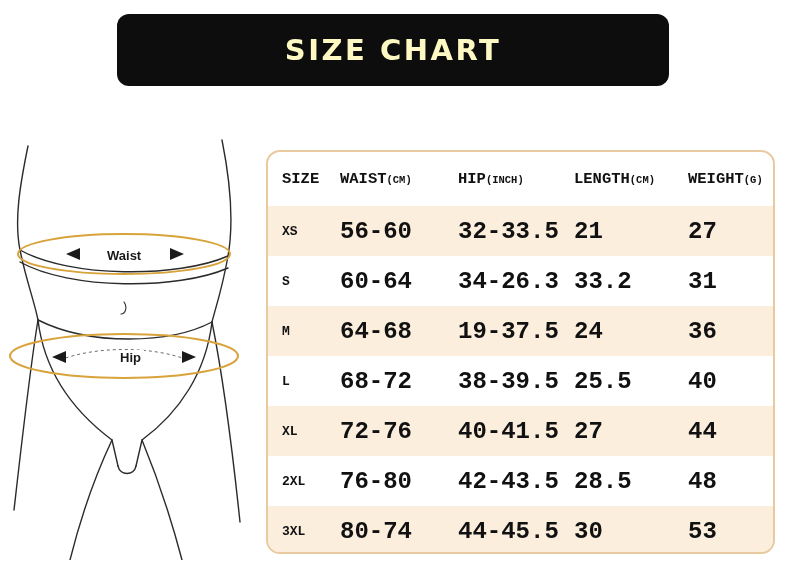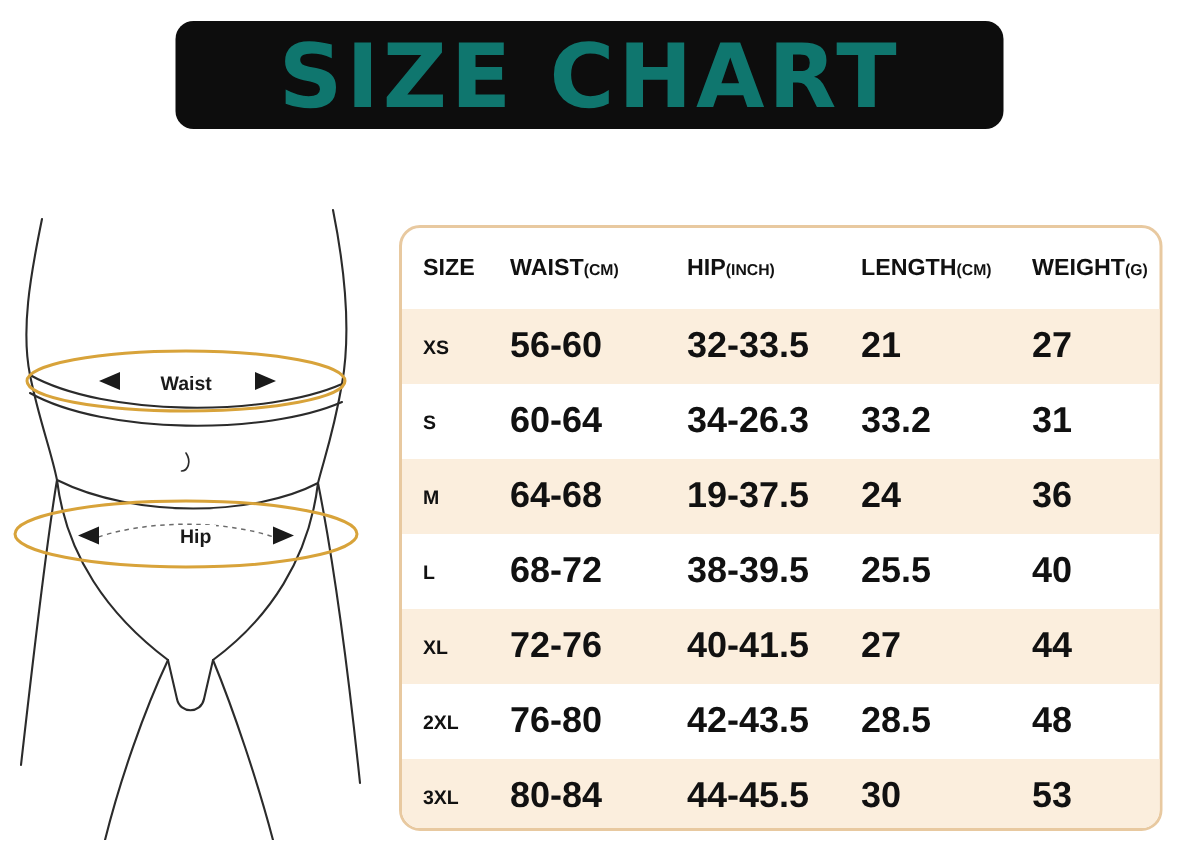--- a/index.html
+++ b/index.html
@@ -28,22 +28,22 @@
     top: 14px;
     width: 552px;
     height: 72px;
     background: #0d0d0d;
     border-radius: 12px;
     display: flex;
     align-items: center;
     justify-content: center;
   }
   .title-text {
-    color: #0f766e;
-    font-size: 59px;
+    color: #fef9c3;
+    font-size: 29px;
     font-weight: bold;
     letter-spacing: 2.5px;
     font-family: "DejaVu Sans", sans-serif;
     line-height: 1;
   }
 
   
   .figure-wrap {
     position: absolute;
     left: 0px;
@@ -81,21 +81,21 @@
   }
   table.size-table {
     width: 100%;
     height: 100%;
     border-collapse: collapse;
     table-layout: fixed;
   }
   table.size-table th,
   table.size-table td {
     text-align: left;
-    font-family: Liberation Sans, sans-serif;
+    font-family: Liberation Mono, monospace;
     color: #111111;
     padding: 0 0 0 14px;
   }
   table.size-table thead th {
     font-size: 15.5px;
     font-weight: bold;
     height: 54px;
     vertical-align: middle;
     white-space: nowrap;
   }
@@ -250,21 +250,21 @@
         </tr>
         <tr>
           <td class="col-size">2XL</td>
           <td class="col-waist">76-80</td>
           <td class="col-hip">42-43.5</td>
           <td class="col-length">28.5</td>
           <td class="col-weight">48</td>
         </tr>
         <tr class="striped">
           <td class="col-size">3XL</td>
-          <td class="col-waist">80-84</td>
+          <td class="col-waist">80-74</td>
           <td class="col-hip">44-45.5</td>
           <td class="col-length">30</td>
           <td class="col-weight">53</td>
         </tr>
       </tbody>
     </table>
   </div>
 
 </div>
 

